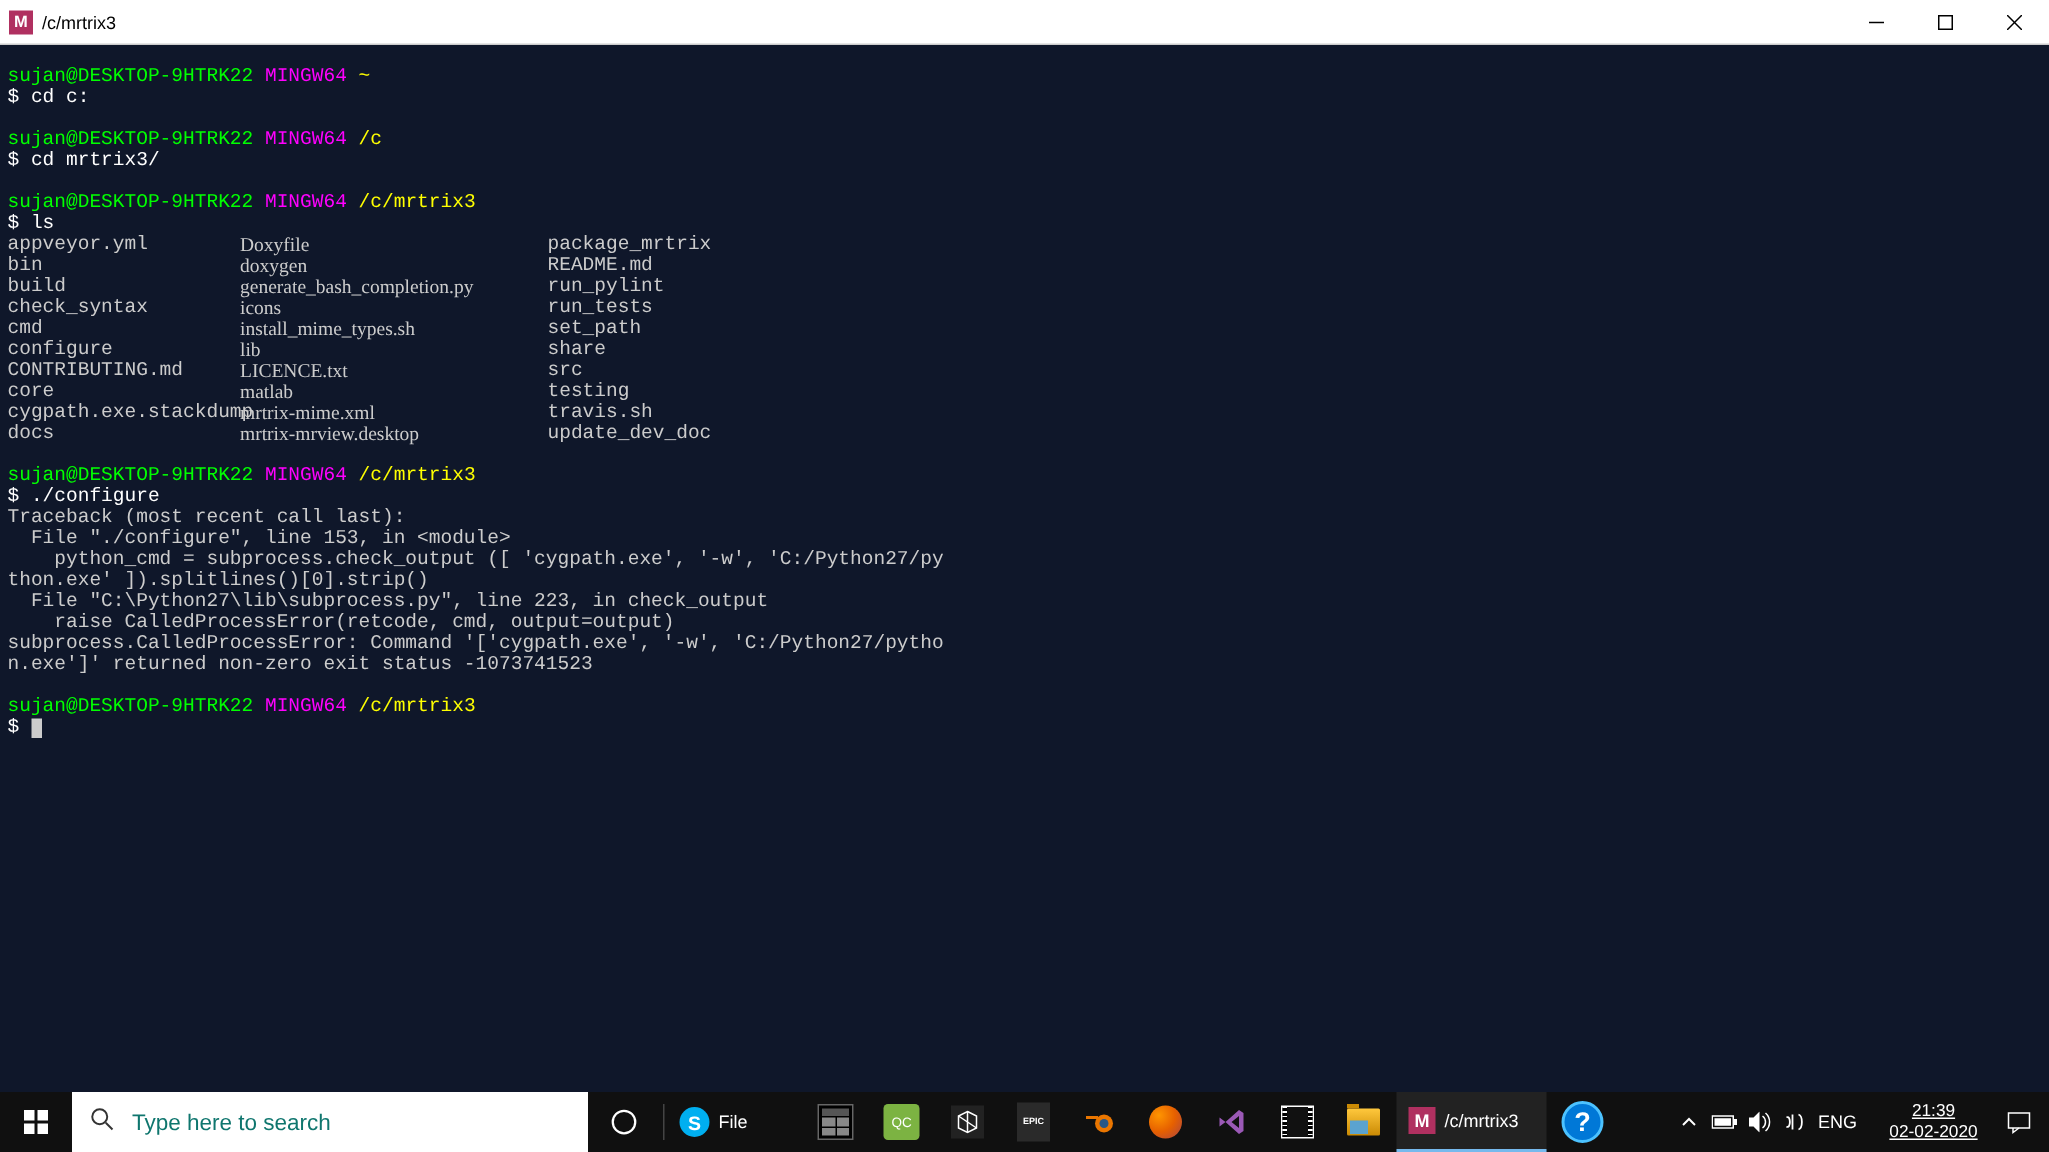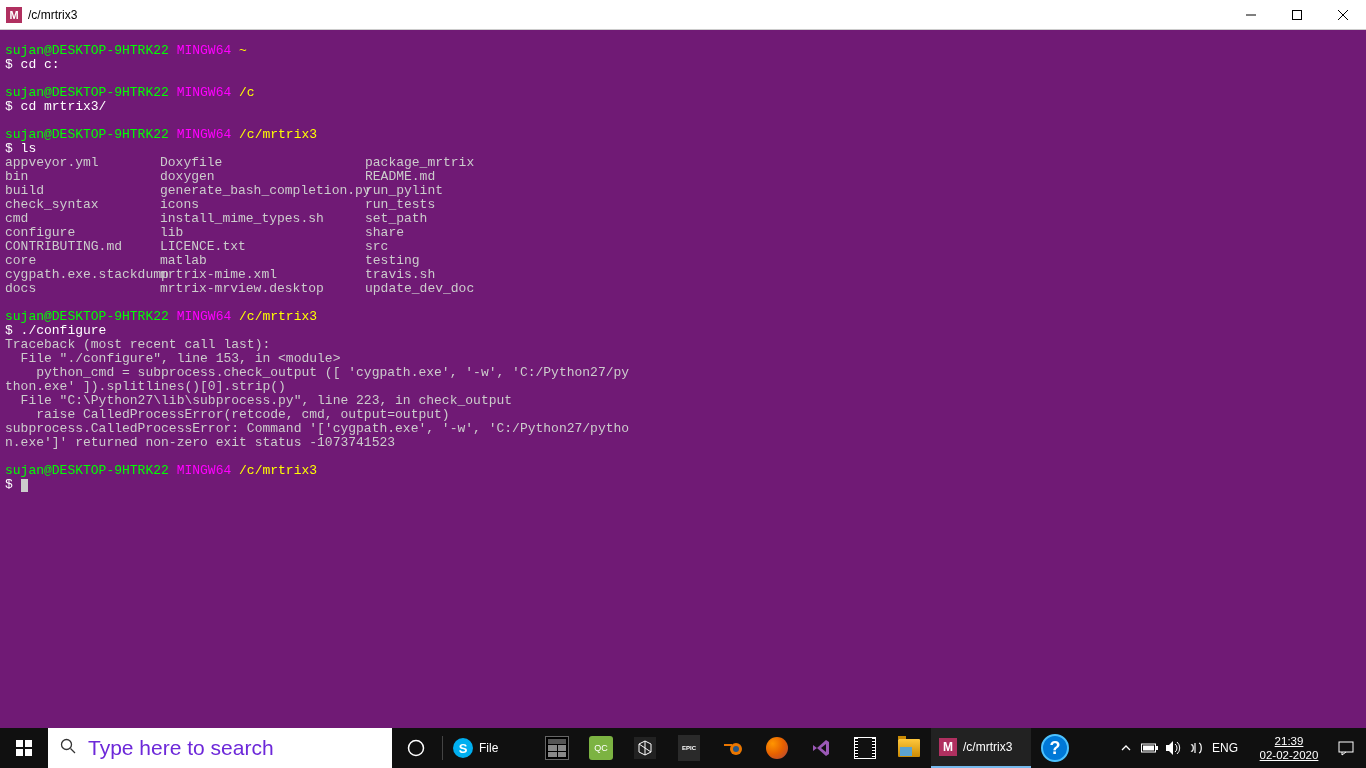--- a/index.html
+++ b/index.html
@@ -5,38 +5,38 @@
 * { margin: 0; padding: 0; box-sizing: border-box; }
 body { width: 1366px; height: 768px; overflow: hidden; background: #000; font-family: Consolas, monospace; position: relative; }
 
 .titlebar { height: 30px; background: #fff; display: flex; align-items: center; border-bottom: 1px solid #ccc; }
 .titlebar-icon { width: 16px; height: 16px; margin: 0 6px; background: #b03060; color: #fff; display: flex; align-items: center; justify-content: center; font-size: 11px; font-weight: bold; font-family: sans-serif; }
 .titlebar-title { font-size: 12px; font-family: "Segoe UI", sans-serif; color: #000; }
 .titlebar-controls { margin-left: auto; display: flex; }
 .titlebar-btn { width: 46px; height: 30px; display: flex; align-items: center; justify-content: center; font-family: "Segoe UI", sans-serif; }
 .titlebar-btn svg { width: 10px; height: 10px; }
 
-.terminal { background: #701a75; color: #ccc; font-size: 13px; line-height: 14px; padding: 14px 0 0 5px; font-family: Consolas, "Courier New", monospace; white-space: pre; height: 698px; }
+.terminal { background: #0f172a; color: #ccc; font-size: 13px; line-height: 14px; padding: 14px 0 0 5px; font-family: Consolas, "Courier New", monospace; white-space: pre; height: 698px; }
 .terminal .green { color: #00ff00; }
 .terminal .magenta { color: #ff00ff; }
 .terminal .yellow { color: #ffff00; }
 .terminal .white { color: #ffffff; }
 .cursor-block { display: inline-block; width: 7px; height: 13px; background: #ccc; vertical-align: text-bottom; }
 
 .terminal-row { display: flex; align-items: flex-end; }
 .ls-col1 { width: 155px; }
-.ls-col2 { width: 205px; }
+.ls-col2 { width: 205px; font-family: Liberation Serif, serif; }
 .ls-col3 { }
 
 .taskbar { position: absolute; bottom: 0; left: 0; width: 1366px; height: 40px; background: #101010; display: flex; align-items: center; color: #fff; font-family: "Segoe UI", sans-serif; }
 .start-btn { width: 48px; height: 40px; display: flex; align-items: center; justify-content: center; }
 .win-icon { width: 16px; height: 16px; }
 .search-box { height: 40px; width: 344px; background: #fff; display: flex; align-items: center; color: #666; }
 .search-box .icon { margin: 0 12px; }
-.search-placeholder { font-size: 21px; color: #6d28d9; }
+.search-placeholder { font-size: 15px; color: #0f766e; }
 .cortana { width: 48px; height: 40px; display: flex; align-items: center; justify-content: center; }
 .task-divider { width: 1px; height: 24px; background: #444; margin: 0 2px; }
 
 .task-item { height: 40px; min-width: 44px; display: flex; align-items: center; justify-content: center; padding: 0 2px; }
 .task-item.skype { min-width: 90px; padding: 0 8px; justify-content: flex-start; gap: 6px; font-size: 12px; }
 .task-item.active-term { background: #222; min-width: 100px; padding: 0 8px; justify-content: flex-start; gap: 6px; font-size: 12px; border-bottom: 2px solid #76b9ed; }
 
 .systray { margin-left: auto; display: flex; align-items: center; height: 40px; }
 .tray-icon { width: 24px; height: 40px; display: flex; align-items: center; justify-content: center; font-size: 12px; }
 .tray-lang { width: 40px; text-align: left; font-size: 12px; }

